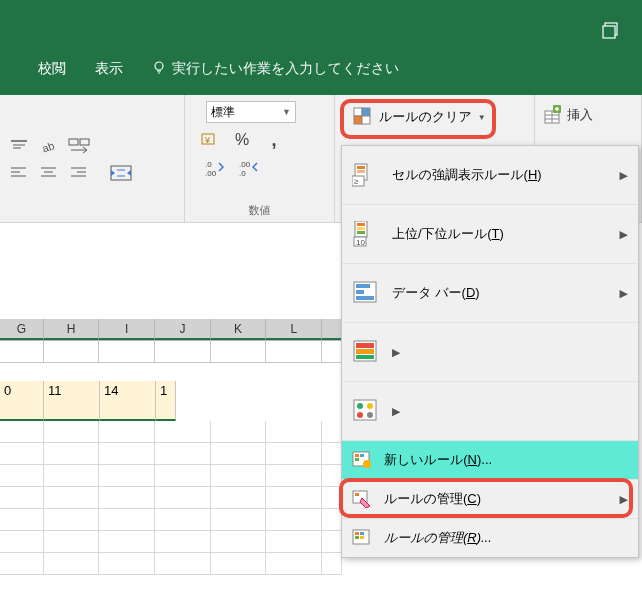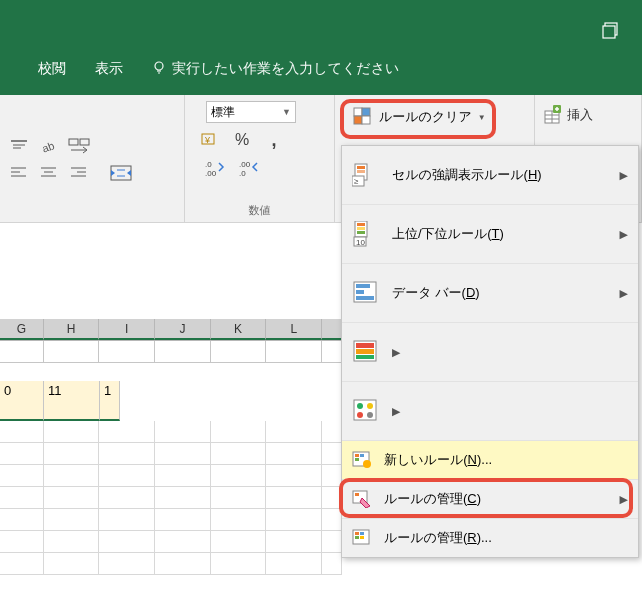--- a/index.html
+++ b/index.html
@@ -104,21 +104,21 @@
 .menu-item {
   display: flex;
   align-items: center;
   padding: 10px 10px;
   gap: 12px;
   font-size: 13px;
   border-bottom: 1px solid #e2e2e2;
   position: relative;
 }
 .menu-item.big { padding: 16px 10px; }
-.menu-item.hover { background: #fef9c3; }
+.menu-item.hover { background: #5eead4; }
 .menu-item .label { flex: 1; }
 .menu-item .arrow { color: #555; font-size: 11px; }
 .menu-item .u { text-decoration: underline; }
 .mini-icon { width: 28px; height: 26px; display:inline-flex; }
 
 .sheet-area {
   position: absolute;
   top: 223px;
   left: 0;
   width: 342px;
@@ -382,21 +382,21 @@
     <span class="mini-icon" style="width:20px;height:18px;">
       <svg width="20" height="18">
           <rect x="1" y="1" width="14" height="12" fill="#fff" stroke="#888"></rect>
           <rect x="3" y="3" width="4" height="3" fill="#ed7d31"></rect>
           <path d="M10 8 L18 16 L14 18 L8 12 Z" fill="#f48fb1" stroke="#c2185b"></path>
         </svg>
     </span>
     <span class="label"><span>ルールの管理</span>(<span class="u">C</span>)</span>
     <span class="arrow">▶</span>
   </div>
-  <div class="menu-item" style="border-bottom:none;">
+  <div class="menu-item" style="border-bottom:none;font-style:italic;">
     <span class="mini-icon" style="width:20px;height:18px;">
       <svg width="20" height="18">
           <rect x="1" y="1" width="16" height="14" fill="#fff" stroke="#888"></rect>
           <rect x="3" y="3" width="4" height="3" fill="#ed7d31"></rect>
           <rect x="8" y="3" width="4" height="3" fill="#5b9bd5"></rect>
           <rect x="3" y="7" width="4" height="3" fill="#70ad47"></rect>
           <rect x="8" y="7" width="4" height="3" fill="#ffc000"></rect>
         </svg>
     </span>
     <span class="label"><span>ルールの管理</span>(<span class="u">R</span>)<span>...</span></span>
@@ -420,20 +420,21 @@
       <div class="cell" style="background:#fff;"></div>
       <div class="cell" style="background:#fff;"></div>
       <div class="cell" style="background:#fff;"></div>
       <div class="cell" style="background:#fff;"></div>
       <div class="cell" style="background:#fff;"></div>
       <div class="cell" style="width:20px;background:#fff;"></div>
     </div>
     <div class="cell-row selected">
       <div class="cell" style="width:44px;">0</div>
       <div class="cell">11</div>
+      <div class="cell">14</div>
       <div class="cell" style="width:20px;">1</div>
     </div>
   </div>
   <div class="grid-below">
     <div class="gr">
         <div class="gc" style="width:44px;"></div>
         <div class="gc"></div>
         <div class="gc"></div>
         <div class="gc"></div>
         <div class="gc"></div>

